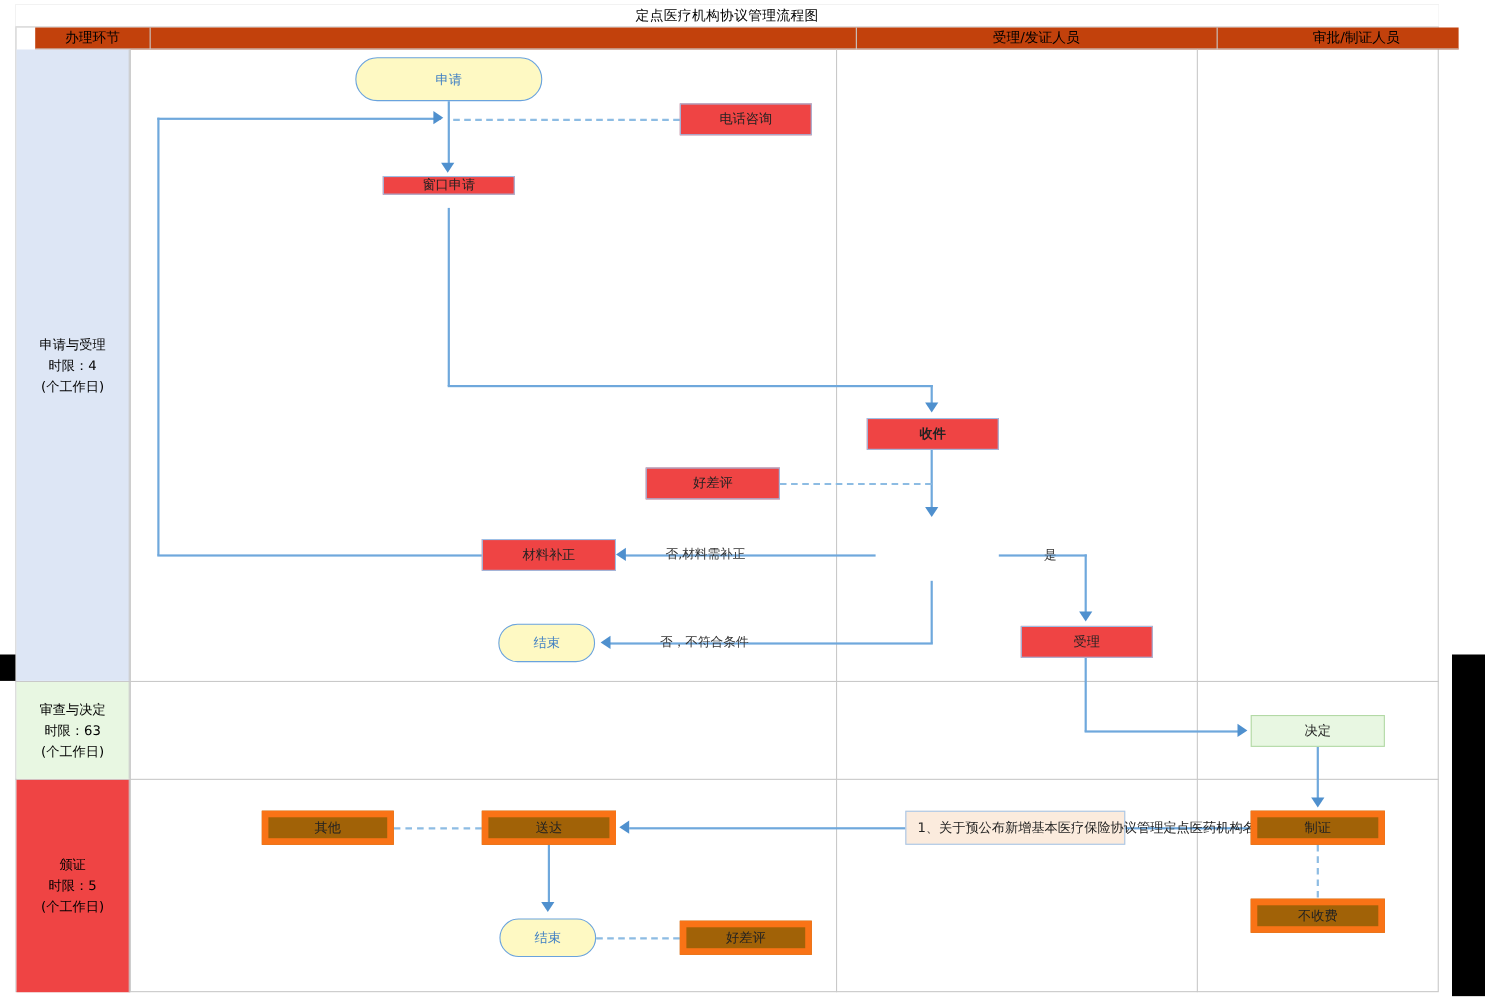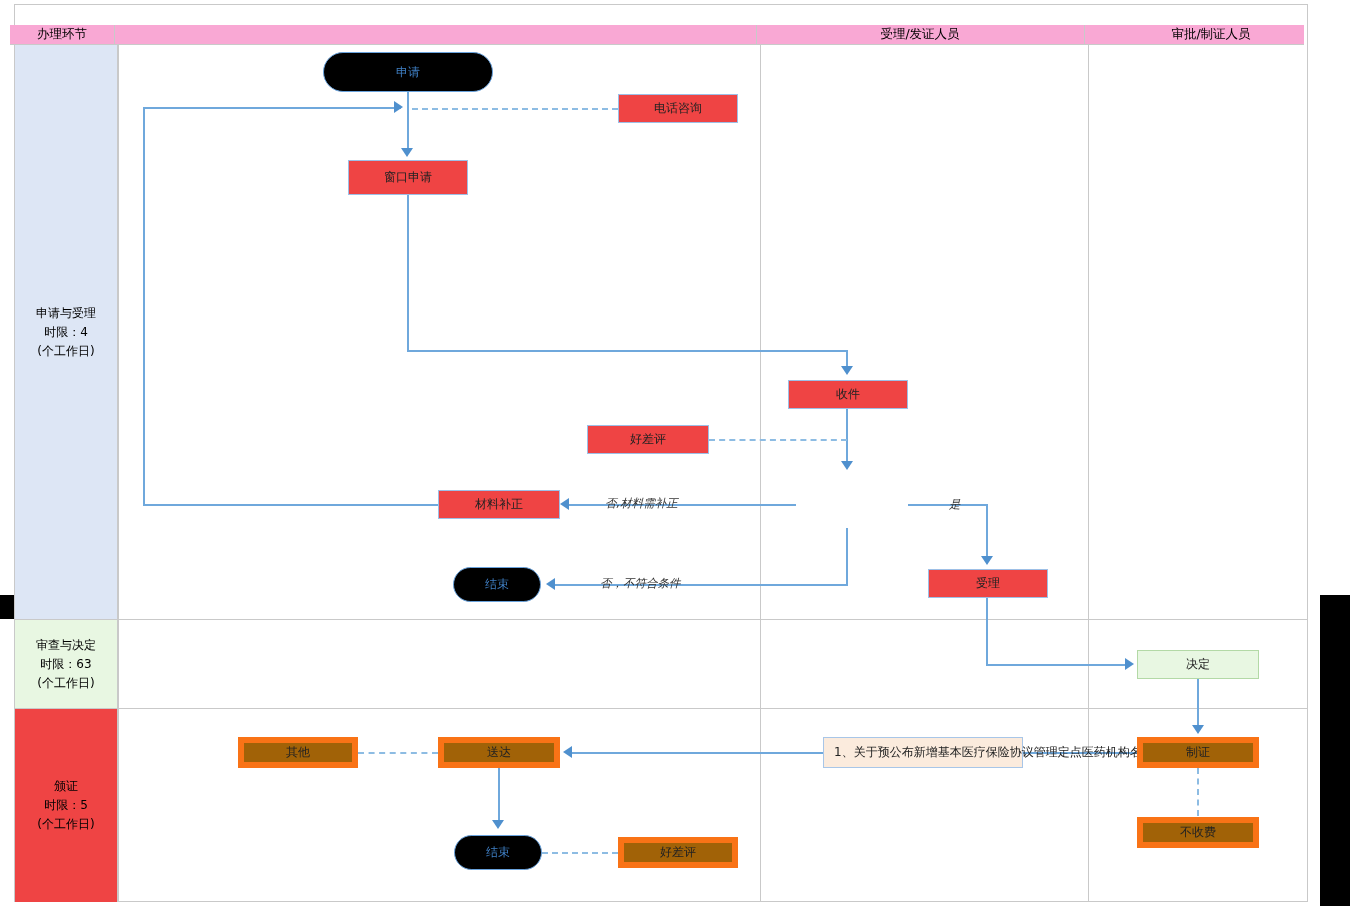--- a/index.html
+++ b/index.html
@@ -29,24 +29,24 @@
     left: 14px; top: 4px;
     width: 1294px; height: 21px;
     border-bottom: 1px solid #c9c9c9;
     display: flex; align-items: center; justify-content: center;
     font-size: 12.5px; color: #000000;
     background: #ffffff;
     letter-spacing: .3px;
   }
   .hdr-row {
     position: absolute;
-    left: 10px; top: 25px;
+    left: 32px; top: 25px;
     width: 1294px; height: 20px;
     border-bottom: 1px solid #c9c9c9;
-    background: #f9a8d4;
+    background: #c2410c;
   }
   .hdr-cell {
     position: absolute; top: 0; height: 19px;
     display: flex; align-items: center; justify-content: center;
     font-size: 12.5px; color: #000000;
   }
   .vline {
     position: absolute;
     width: 1px;
     background: #c9c9c9;
@@ -78,21 +78,21 @@
     font-size: 12px;
     line-height: 1.25;
     text-align: center;
     color: #1f1f1f;
     z-index: 5;
   }
   .n-blue  { background: #ef4444; border: 1px solid #9dbfe6; color:#222; }
   .n-green { background: #e8f7e2; border: 1px solid #b3d9a6; color:#222; }
   .n-peach { background: #a16207; border: 6px solid #f97316; color:#222; }
   .n-term  {
-    background: #000000; border: 1.5px solid #6aa3dd;
+    background: #fef9c3; border: 1.5px solid #6aa3dd;
     border-radius: 999px; color: #3f7fc4;
   }
   .n-diamond {
     background: transparent; border: none;
   }
   .n-diamond .dshape {
     position: absolute; inset: 0;
     background: #dbe5f7;
     border: 1px solid #9dbfe6;
     transform: rotate(45deg);
@@ -126,32 +126,32 @@
   }
   .arw-d { border-left: 6px solid transparent; border-right: 6px solid transparent; border-top: 9px solid #4f90ce; }
   .arw-r { border-top: 6px solid transparent; border-bottom: 6px solid transparent; border-left: 9px solid #4f90ce; }
   .arw-l { border-top: 6px solid transparent; border-bottom: 6px solid transparent; border-right: 9px solid #4f90ce; }
 
   .edge-label {
     position: absolute;
     font-size: 11.5px; color: #333;
     white-space: nowrap; z-index: 6;
     background: transparent;
-    font-style: italic;
   }
 
   
   .bleed { position: absolute; background: #000000; z-index: 20; }
 </style>
 </head>
 <body>
 
 <div id="page">
 
   <div class="frame"></div>
+  <div class="title-bar">定点医疗机构协议管理流程图</div>
 
   <div class="hdr-row">
     <div class="hdr-cell" style="left:0;   width:104px;">办理环节</div>
     <div class="hdr-cell" style="left:746px;width:328px;">受理/发证人员</div>
     <div class="hdr-cell" style="left:1074px;width:220px;padding-left:34px;">审批/制证人员</div>
     <div class="vline" style="left:104px; top:0; height:20px;"></div>
     <div class="vline" style="left:746px; top:0; height:20px;"></div>
     <div class="vline" style="left:1074px;top:0; height:20px;"></div>
   </div>
 
@@ -186,28 +186,28 @@
   <div class="arw arw-d" style="left:401px; top:148px;"></div>
 
   <div class="ln ln-h" style="left:143px; top:107px; width:258px;"></div>
   <div class="ln ln-v" style="left:143px; top:107px; height:398px;"></div>
   <div class="ln ln-h" style="left:143px; top:504px; width:295px;"></div>
   <div class="arw arw-r" style="left:394px; top:101px;"></div>
 
   <div class="node n-blue" style="left:618px; top:94px; width:120px; height:29px;">电话咨询</div>
   <div class="dash-h" style="left:412px; top:108px; width:206px;"></div>
 
-  <div class="node n-blue" style="left:348px; top:160px; width:120px; height:35px;">窗口申请</div>
+  <div class="node n-blue" style="left:348px; top:160px; width:120px; height:17px;">窗口申请</div>
 
   <div class="ln ln-v" style="left:407px; top:189px; height:162px;"></div>
   <div class="ln ln-h" style="left:407px; top:350px; width:441px;"></div>
   <div class="ln ln-v" style="left:846px; top:350px; height:22px;"></div>
   <div class="arw arw-d" style="left:841px; top:366px;"></div>
 
-  <div class="node n-blue" style="left:788px; top:380px; width:120px; height:29px;">收件</div>
+  <div class="node n-blue" style="left:788px; top:380px; width:120px; height:29px;font-weight:bold;">收件</div>
 
   <div class="ln ln-v" style="left:846px; top:409px; height:58px;"></div>
   <div class="arw arw-d" style="left:841px; top:461px;"></div>
 
   <div class="node n-blue" style="left:587px; top:425px; width:122px; height:29px;">好差评</div>
   <div class="dash-h" style="left:709px; top:439px; width:138px;"></div>
 
 
   <div class="ln ln-h" style="left:568px; top:504px; width:228px;"></div>
   <div class="arw arw-l" style="left:560px; top:498px;"></div>

